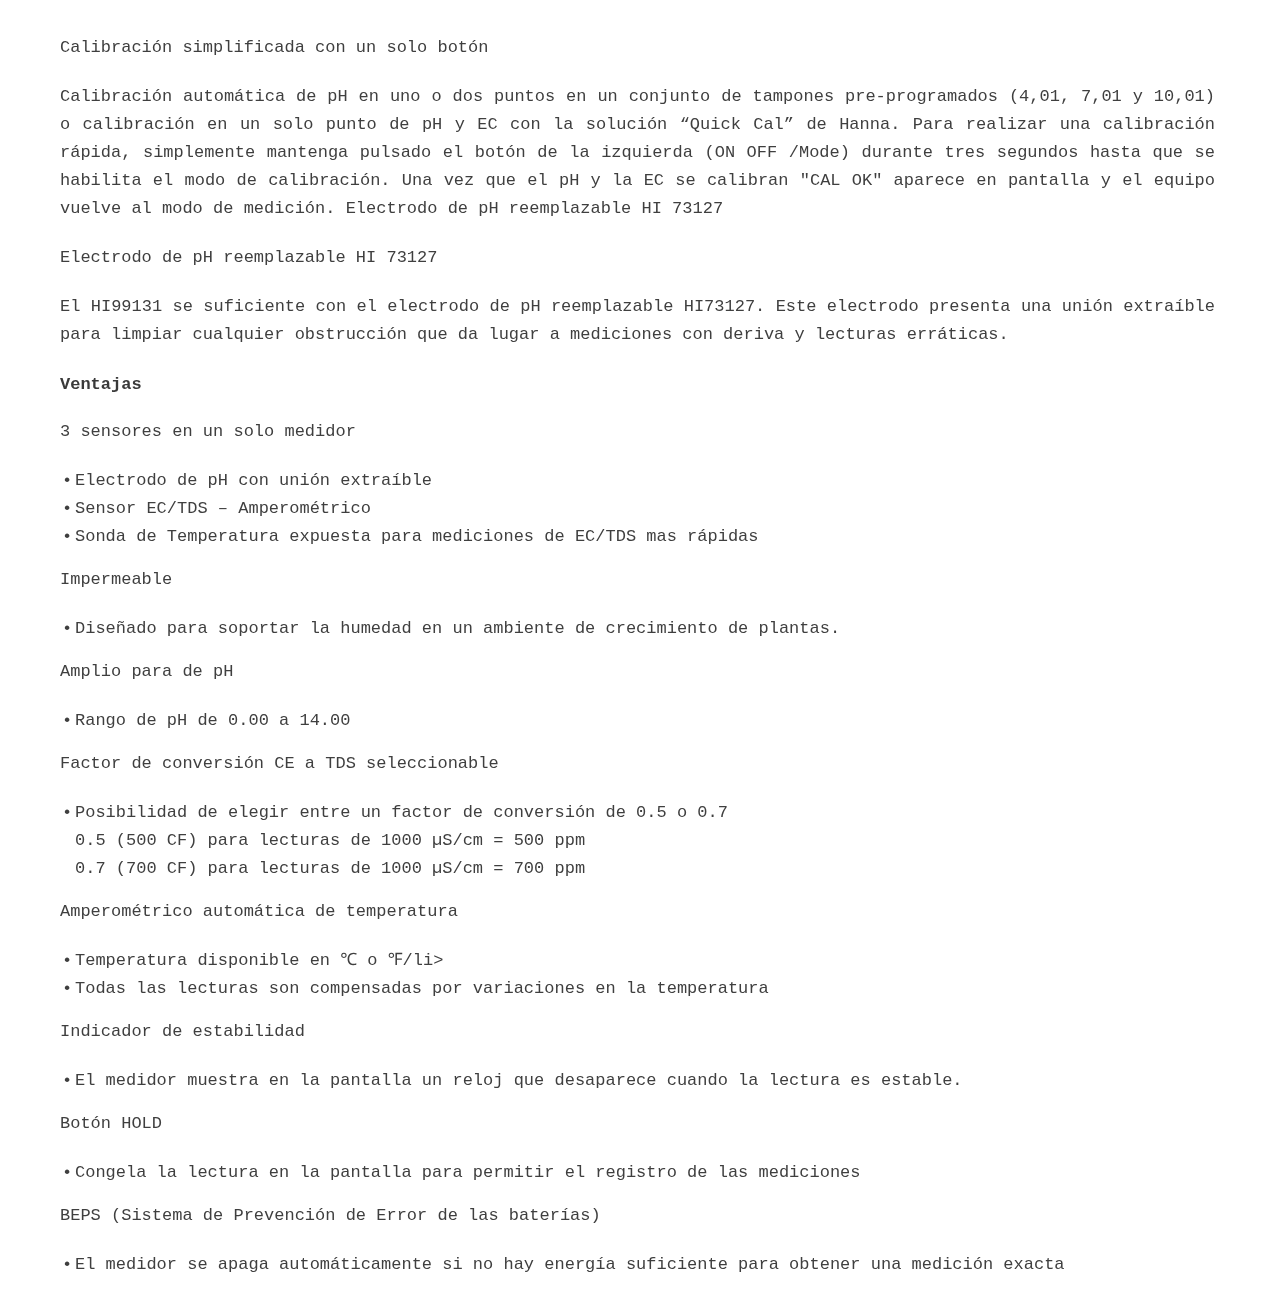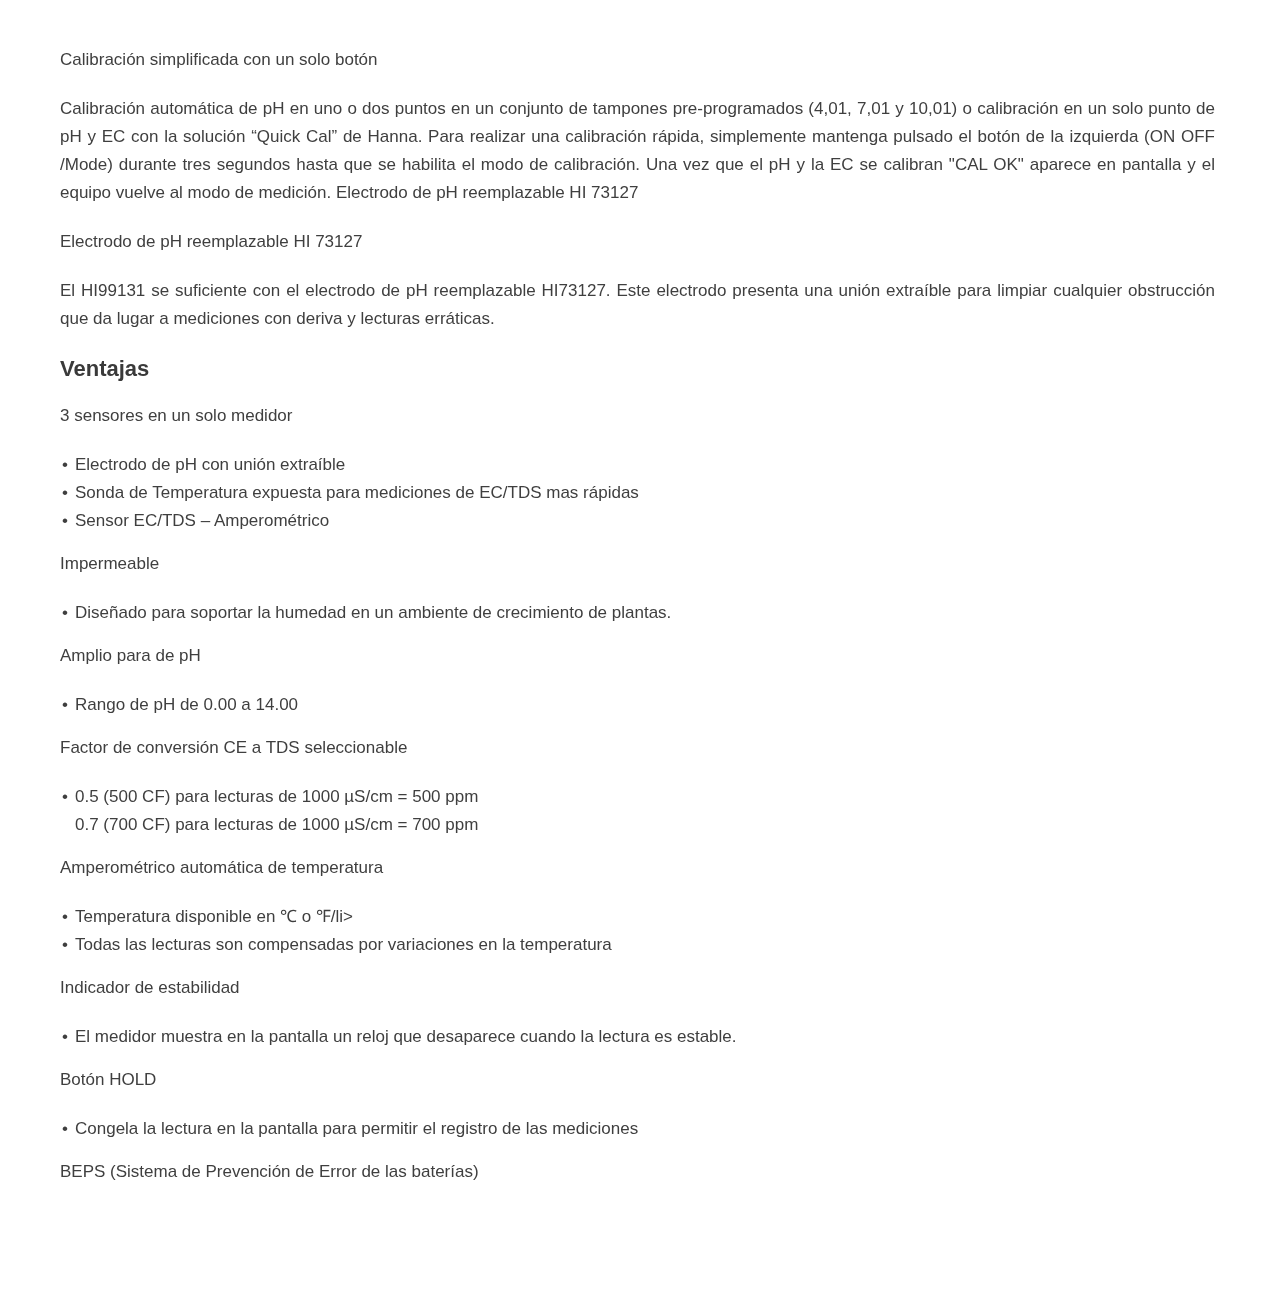--- a/index.html
+++ b/index.html
@@ -7,35 +7,34 @@
     padding: 0;
     background: #ffffff;
   }
   body {
     width: 1275px;
     min-height: 1290px;
     box-sizing: border-box;
     padding: 34px 60px 10px 60px;
   }
   .doc {
-    font-family: Liberation Sans, sans-serif;
+    font-family: Liberation Mono, monospace;
     font-size: 17px;
     line-height: 28px;
     color: #3f3f3f;
-    margin-top: 12px;
     -webkit-font-smoothing: antialiased;
   }
   .doc p {
     margin: 0 0 21px 0;
   }
   .doc p.justified {
     text-align: justify;
   }
   .doc h2 {
-    font-size: 22px;
+    font-size: 17px;
     line-height: 30px;
     font-weight: bold;
     color: #3a3a3a;
     margin: 6px 0 18px 0;
   }
   .doc ul {
     list-style: none;
     margin: 0 0 15px 0;
     padding: 0;
   }
@@ -67,40 +66,41 @@
   <p>Electrodo de pH reemplazable HI 73127</p>
 
   <p class="justified">El HI99131 se suficiente con el electrodo de pH reemplazable HI73127. Este electrodo presenta una unión extraíble para limpiar cualquier obstrucción que da lugar a mediciones con deriva y lecturas erráticas.</p>
 
   <h2>Ventajas</h2>
 
   <p>3 sensores en un solo medidor</p>
 
   <ul>
     <li>Electrodo de pH con unión extraíble</li>
+    <li>Sensor EC/TDS – Amperométrico</li>
     <li>Sonda de Temperatura expuesta para mediciones de EC/TDS mas rápidas</li>
-    <li>Sensor EC/TDS – Amperométrico</li>
   </ul>
 
   <p>Impermeable</p>
 
   <ul>
     <li>Diseñado para soportar la humedad en un ambiente de crecimiento de plantas.</li>
   </ul>
 
   <p>Amplio para de pH</p>
 
   <ul>
     <li>Rango de pH de 0.00 a 14.00</li>
   </ul>
 
   <p>Factor de conversión CE a TDS seleccionable</p>
 
   <ul>
     <li>
+      <span class="line">Posibilidad de elegir entre un factor de conversión de 0.5 o 0.7</span>
       <span class="line">0.5 (500 CF) para lecturas de 1000 µS/cm = 500 ppm</span>
       <span class="line">0.7 (700 CF) para lecturas de 1000 µS/cm = 700 ppm</span>
     </li>
   </ul>
 
   <p>Amperométrico automática de temperatura</p>
 
   <ul>
     <li>Temperatura disponible en ℃ o ℉/li&gt;</li>
     <li>Todas las lecturas son compensadas por variaciones en la temperatura</li>
@@ -113,14 +113,17 @@
   </ul>
 
   <p>Botón HOLD</p>
 
   <ul>
     <li>Congela la lectura en la pantalla para permitir el registro de las mediciones</li>
   </ul>
 
   <p>BEPS (Sistema de Prevención de Error de las baterías)</p>
 
+  <ul>
+    <li>El medidor se apaga automáticamente si no hay energía suficiente para obtener una medición exacta</li>
+  </ul>
 
 </main>
 
 </body></html>

